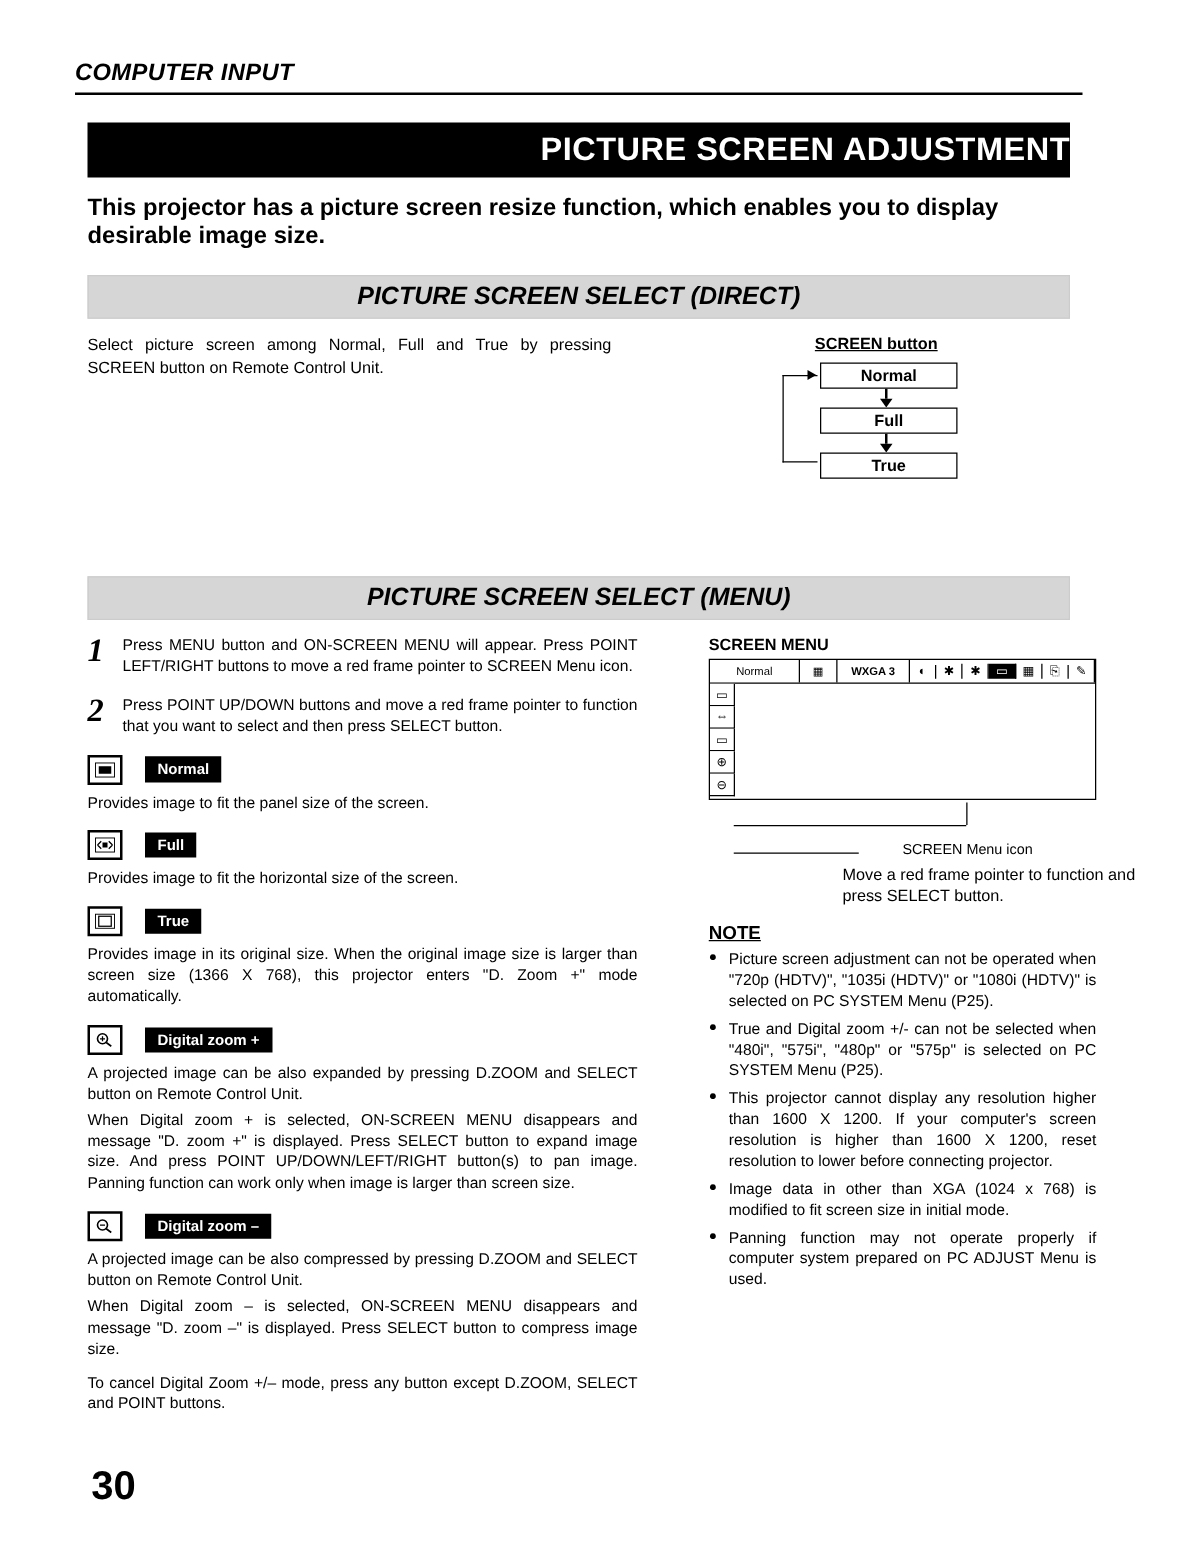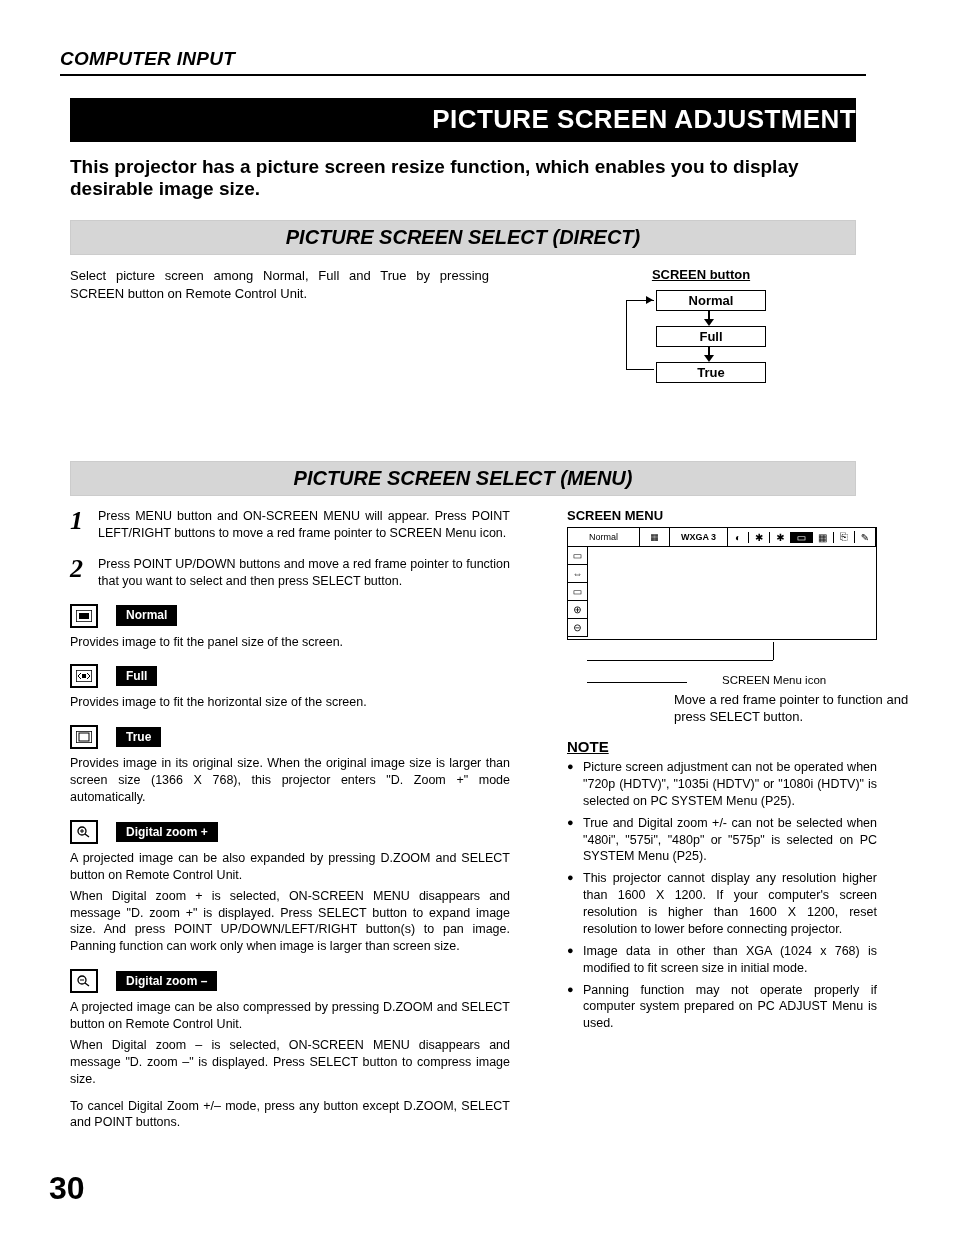--- a/index.html
+++ b/index.html
@@ -52,21 +52,21 @@
   .sm-line1 { position:absolute; left:20px; top:18px; width:186px; border-top:1px solid #000;}
   .sm-line1v { position:absolute; left:206px; top:0; height:18px; border-left:1px solid #000;}
   .sm-label1 { position:absolute; left:155px; top:32px; font-size:11.5px;}
   .sm-line2 { position:absolute; left:20px; top:40px; width:100px; border-top:1px solid #000;}
   .sm-label2 { position:absolute; left:62px; top:50px; font-size:13px; line-height:1.3; width:260px;margin-left:45px;}
   
   .note-title { font-size:15px; font-weight:bold; text-decoration: underline; margin-top: 26px; margin-bottom:4px;}
   .notes { list-style:none; }
   .notes li { font-size:12.5px; line-height:1.35; text-align:justify; position:relative; padding-left:16px; margin-bottom:5px;}
   .notes li::before { content:"●"; position:absolute; left:0; top:0; font-size:11px;}
-  .page-num { position:absolute; bottom:28px; left:49px; font-size:32px; font-weight:bold;}
+  .page-num { position:absolute; bottom:28px; left:73px; font-size:32px; font-weight:bold;}
   .icon-inner { width:16px; height:12px; }
   .spacer { height: 10px; }
 </style>
 </head>
 <body>
 
 <div class="page">
   <div class="section-label">COMPUTER INPUT</div>
   <hr class="rule">
 

